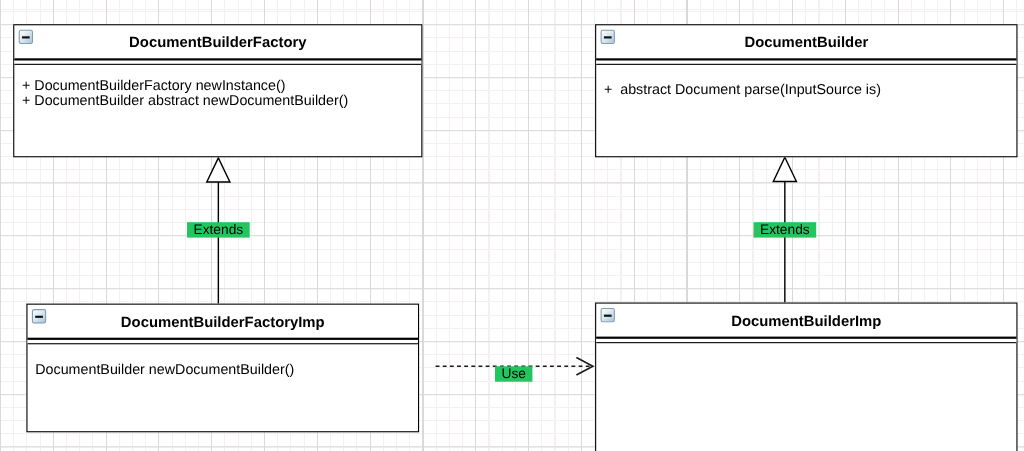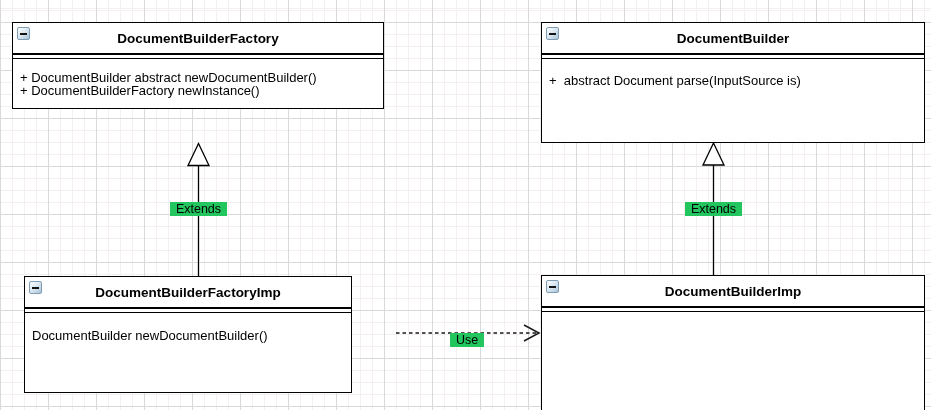--- a/index.html
+++ b/index.html
@@ -73,48 +73,48 @@
   <g>
     <line x1="396" y1="333" x2="536" y2="333" stroke="#1a1a1a" stroke-width="1.4" stroke-dasharray="3.5,3"></line>
     <polyline points="524,325 539,333 524,341" fill="none" stroke="#1a1a1a" stroke-width="1.5"></polyline>
   </g>
 </svg>
 
 <div class="edge-label lbl-extends-left">Extends</div>
 <div class="edge-label lbl-extends-right">Extends</div>
 <div class="edge-label lbl-use">Use</div>
 
-<div class="uml-class" style="left:12px; top:22px; width:372px; height:87px;">
+<div class="uml-class" style="left:12px; top:22px; width:372px; height:121px;">
   <div class="title-bar">
     <span class="collapse-btn">
       <span class="minus-glyph"></span>
     </span>
     <span>DocumentBuilderFactory</span>
   </div>
   <div class="compartment-divider"></div>
   <div class="members">
+    <div class="member">+ DocumentBuilderFactory newInstance()</div>
     <div class="member">+ DocumentBuilder abstract newDocumentBuilder()</div>
-    <div class="member">+ DocumentBuilderFactory newInstance()</div>
   </div>
 </div>
 
 <div class="uml-class" style="left:541px; top:22px; width:384px; height:121px;">
   <div class="title-bar">
     <span class="collapse-btn">
       <span class="minus-glyph"></span>
     </span>
     <span>DocumentBuilder</span>
   </div>
   <div class="compartment-divider"></div>
   <div class="members" style="padding-top:15px;">
     <div class="member">+  abstract Document parse(InputSource is)</div>
   </div>
 </div>
 
-<div class="uml-class" style="left:24px; top:276px; width:328px; height:117px;">
+<div class="uml-class" style="left:24px; top:276px; width:357px; height:117px;">
   <div class="title-bar">
     <span class="collapse-btn">
       <span class="minus-glyph"></span>
     </span>
     <span>DocumentBuilderFactoryImp</span>
   </div>
   <div class="compartment-divider"></div>
   <div class="members members-lower">
     <div class="member">DocumentBuilder newDocumentBuilder()</div>
   </div>

